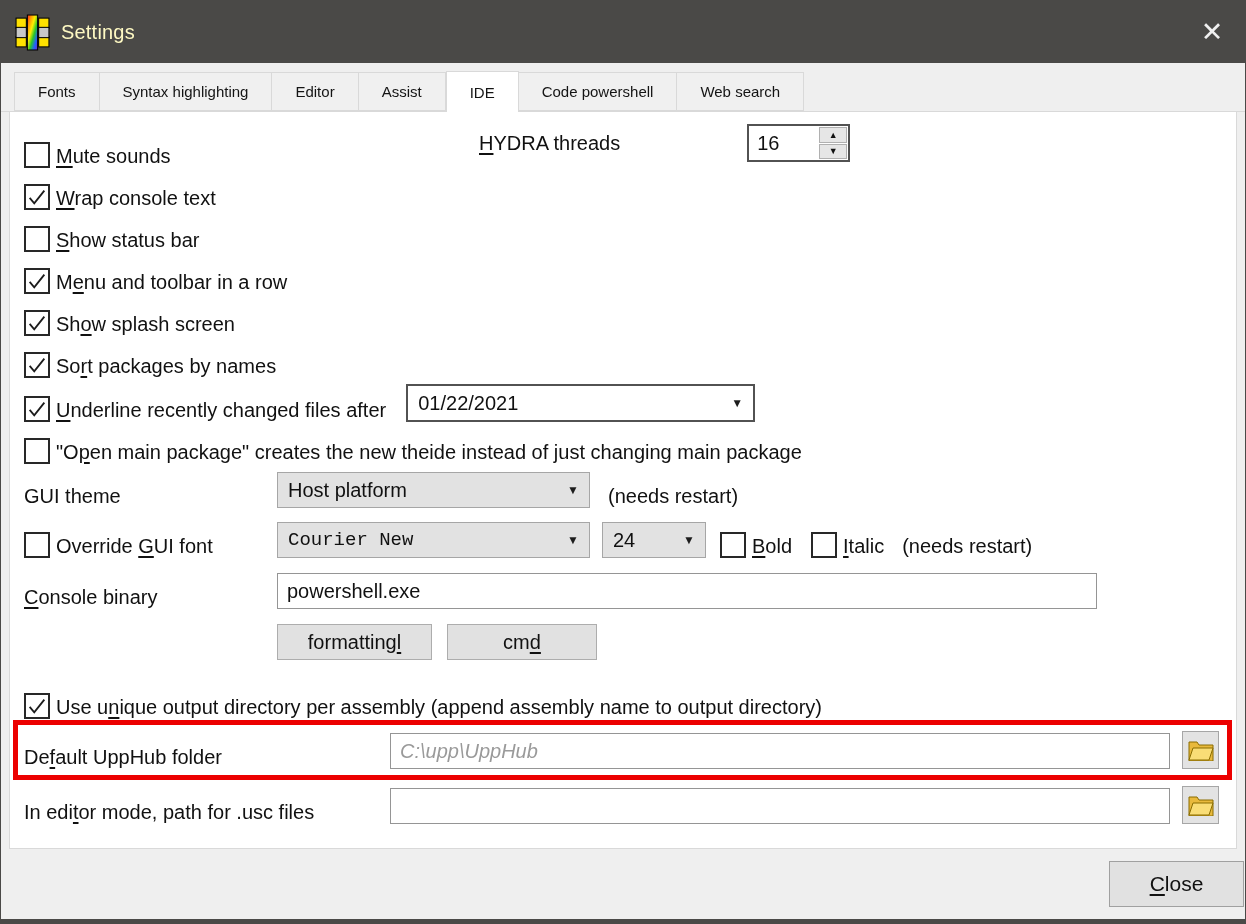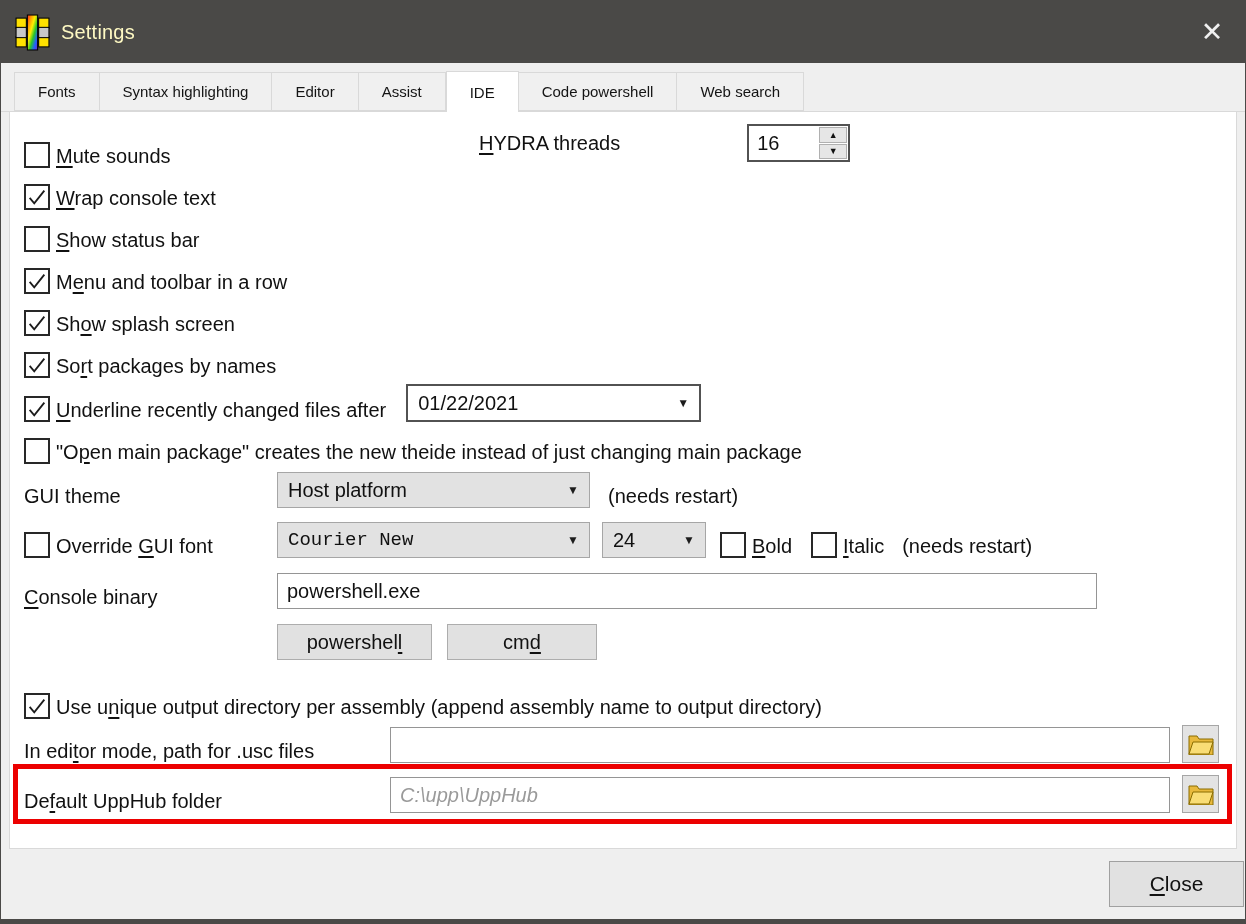--- a/index.html
+++ b/index.html
@@ -95,21 +95,21 @@
     padding-left: 8px; color: #111; background: transparent;
   }
   .spin-btns { flex: 0 0 30px; display: flex; flex-direction: column; padding: 1px; gap: 1px; }
   .spin-btn {
     flex: 1; background: #e6e6e6; border: 1px solid #b0b0b0;
     display: flex; align-items: center; justify-content: center;
     font-size: 9px; color: #111;
   }
   
   .datecombo {
-    width: 295px; height: 38px; margin-left: 20px;
+    width: 349px; height: 38px; margin-left: 20px;
     border: 2px solid #525252; background: #fff;
     display: flex; align-items: center; padding: 0 10px;
   }
   .datecombo .dd-arrow { margin-left: auto; }
   .dd-arrow { font-size: 12px; color: #1c1c1c; }
   .droplist {
     height: 36px; background: #e2e2e2;
     border: 1px solid #a6a6a6;
     display: flex; align-items: center; padding: 0 10px;
   }
@@ -308,58 +308,58 @@
       <span class="note">(needs restart)</span>
     </div>
 
     <div class="row mt15">
       <span class="label-col"><span></span><u>C</u><span>onsole binary</span></span>
       <input class="textinput" style="width: 820px;" value="powershell.exe">
     </div>
 
     <div class="row mt15" style="padding-left:253px">
       <div class="pushbtn" style="width:155px">
-          <span><span>powershel</span><u>l</u><span></span></span>
+          <span><span>formatting</span><u>l</u><span></span></span>
         </div>
       <div class="pushbtn" style="width:150px;margin-left:15px">
           <span><span>cm</span><u>d</u><span></span></span>
         </div>
     </div>
 
     <div class="row toggle mt17 checked">
       <span class="cb-box">
           <svg width="22" height="22" viewBox="0 0 24 24">
             <path d="M4 13 L9 19 L20 5" fill="none" stroke="#1c1c1c" stroke-width="2"></path>
           </svg>
         </span>
       <span class="cb-lbl"><span>Use u</span><u>n</u><span>ique output directory per assembly (append assembly name to output directory)</span></span>
+    </div>
+
+    <div class="row highlight-row">
+      <span class="label-col-wide"><span>De</span><u>f</u><span>ault UppHub folder</span></span>
+      <input class="textinput" style="width: 780px;" placeholder="C:\upp\UppHub">
+      <div class="folder-btn">
+        <svg width="26" height="22" viewBox="0 0 26 22">
+          <path d="M1 3 h8 l2 3 h14 v16 h-24 z" fill="#e8b93c" stroke="#8a6d00"></path>
+          <path d="M1 21 L5 9 H25 L21 21 Z" fill="#f9dd76" stroke="#8a6d00"></path>
+        </svg>
+      </div>
     </div>
 
     <div class="row mt6">
       <span class="label-col-wide"><span>In edi</span><u>t</u><span>or mode, path for .usc files</span></span>
       <input class="textinput" style="width: 780px;" value="">
       <div class="folder-btn">
         <svg width="26" height="22" viewBox="0 0 26 22">
           <path d="M1 3 h8 l2 3 h14 v16 h-24 z" fill="#e8b93c" stroke="#8a6d00"></path>
           <path d="M1 21 L5 9 H25 L21 21 Z" fill="#f9dd76" stroke="#8a6d00"></path>
         </svg>
       </div>
     </div>
 
-    <div class="row highlight-row">
-      <span class="label-col-wide"><span>De</span><u>f</u><span>ault UppHub folder</span></span>
-      <input class="textinput" style="width: 780px;" placeholder="C:\upp\UppHub">
-      <div class="folder-btn">
-        <svg width="26" height="22" viewBox="0 0 26 22">
-          <path d="M1 3 h8 l2 3 h14 v16 h-24 z" fill="#e8b93c" stroke="#8a6d00"></path>
-          <path d="M1 21 L5 9 H25 L21 21 Z" fill="#f9dd76" stroke="#8a6d00"></path>
-        </svg>
-      </div>
-    </div>
-
   </div>
 
   <div class="bottombar">
     <div class="close-push">
       <span><span></span><u>C</u><span>lose</span></span>
     </div>
   </div>
 
 </div>
 

